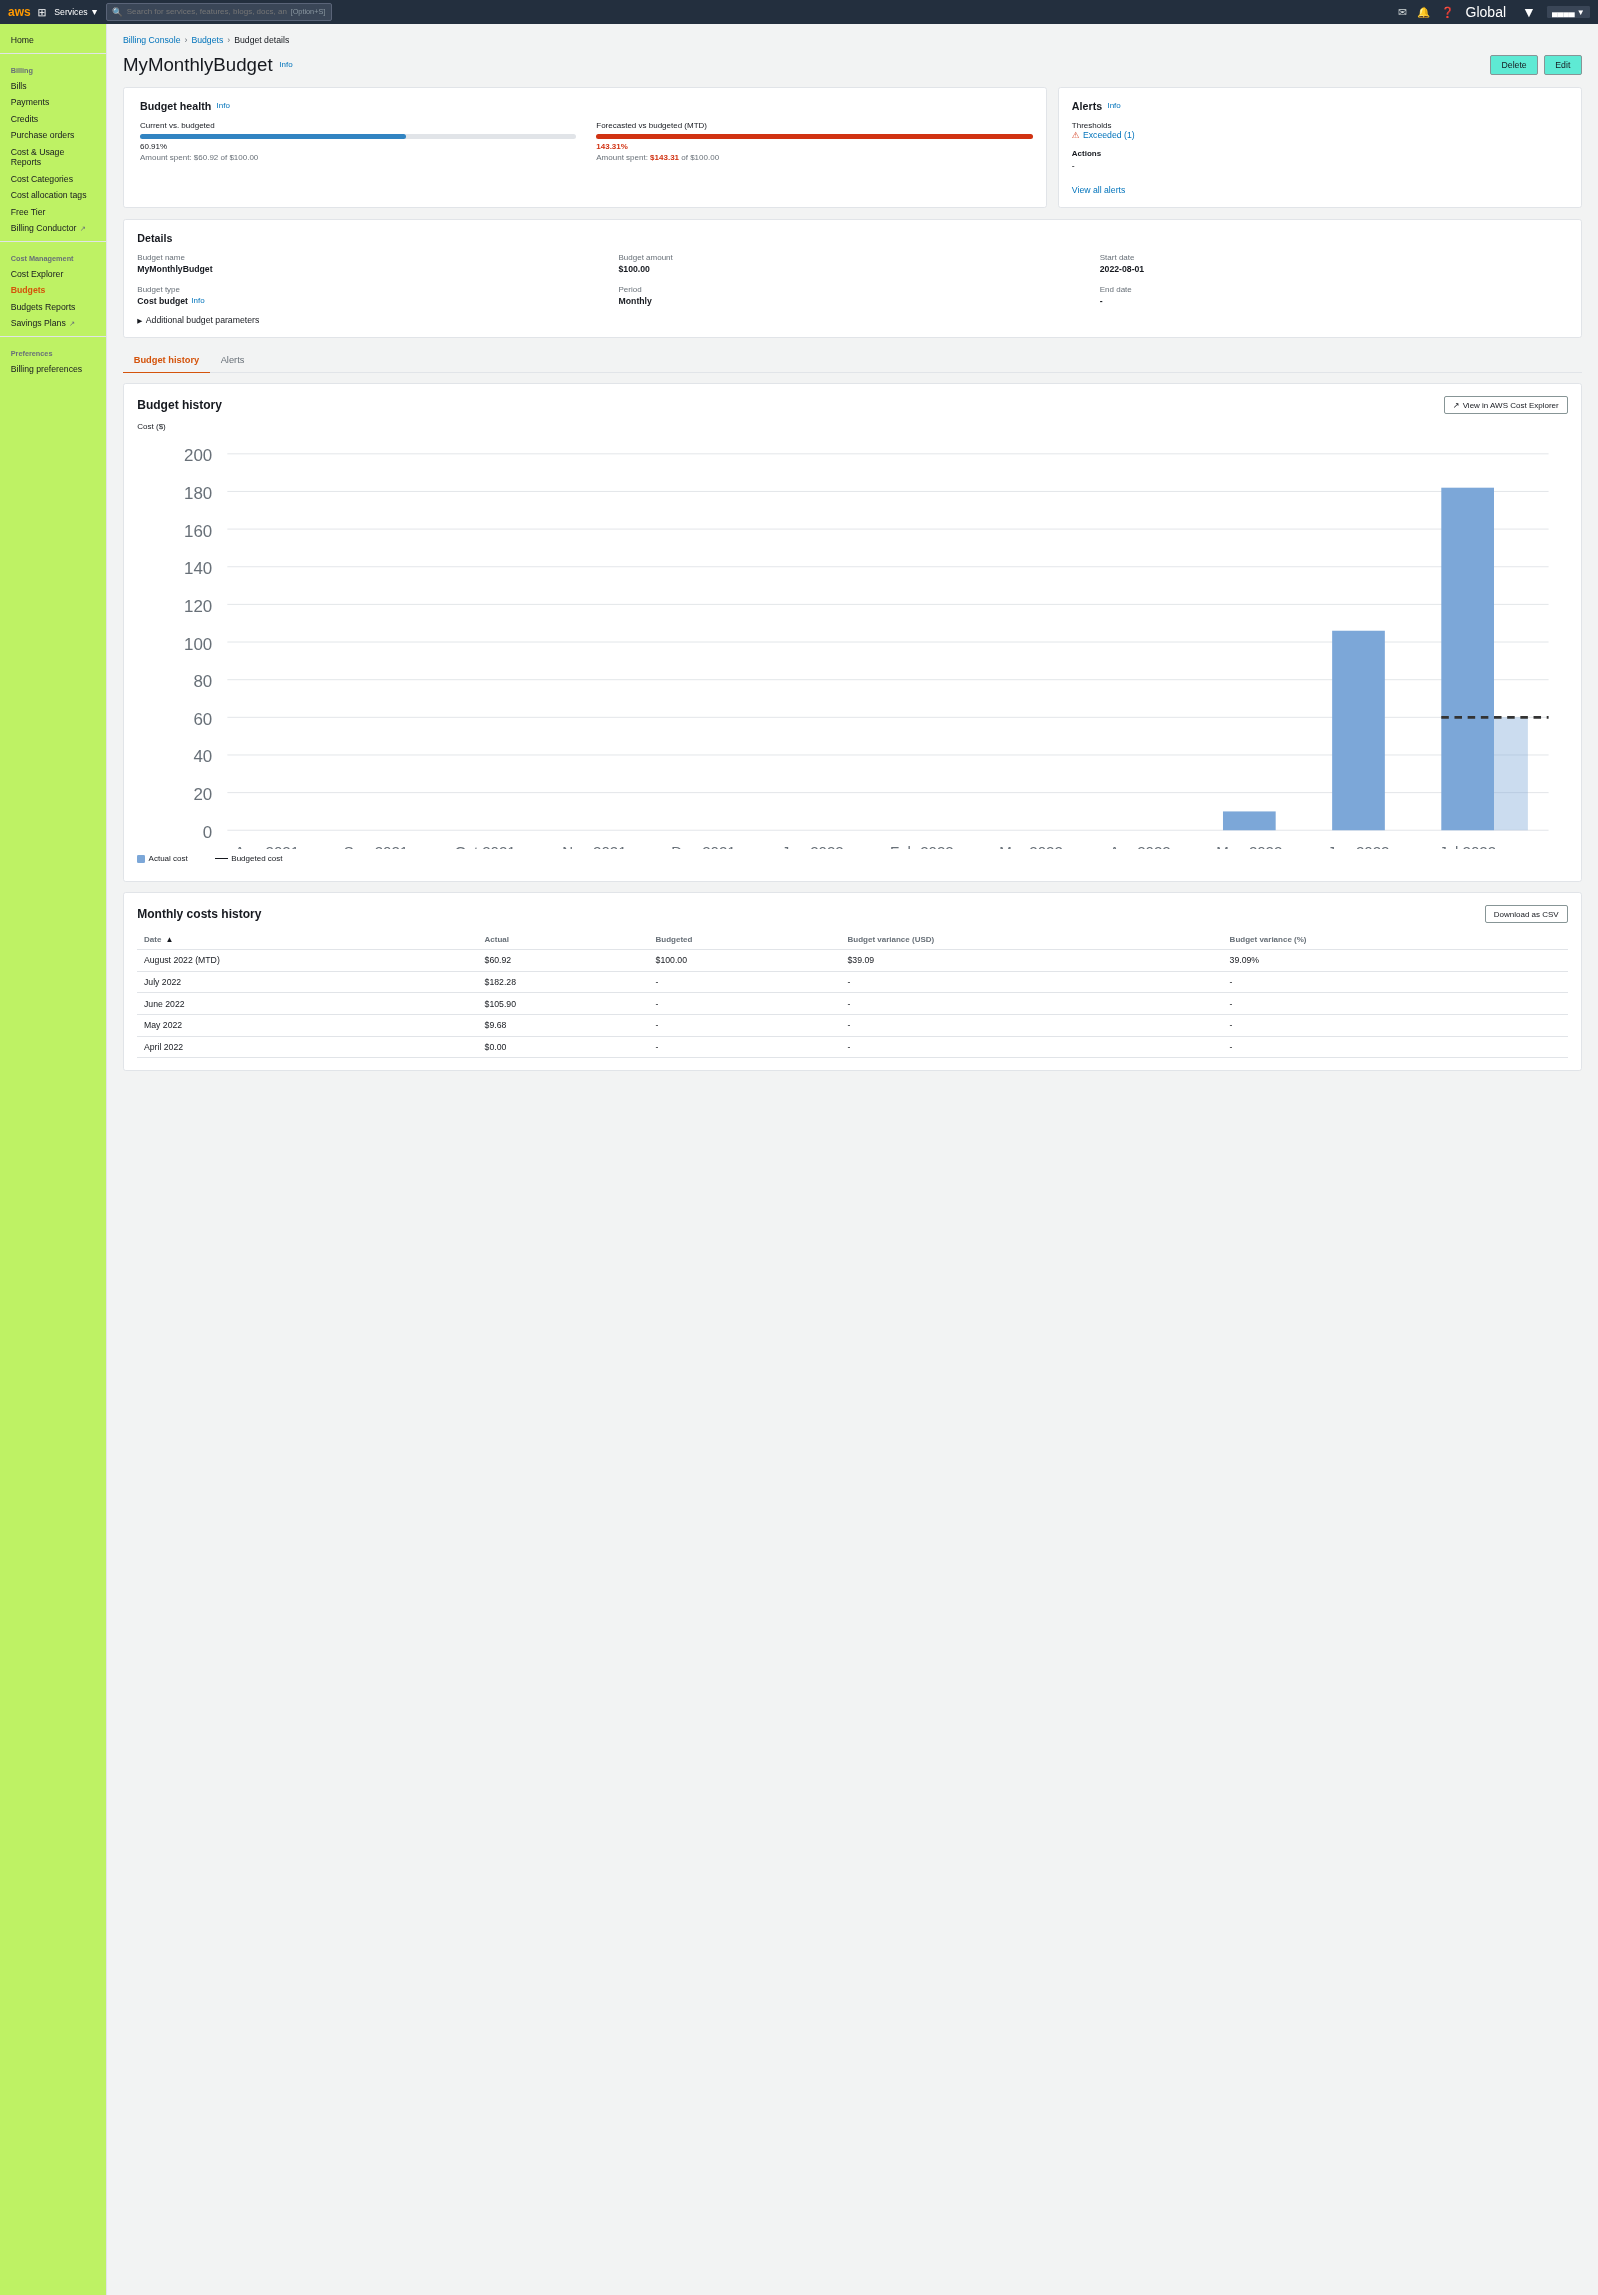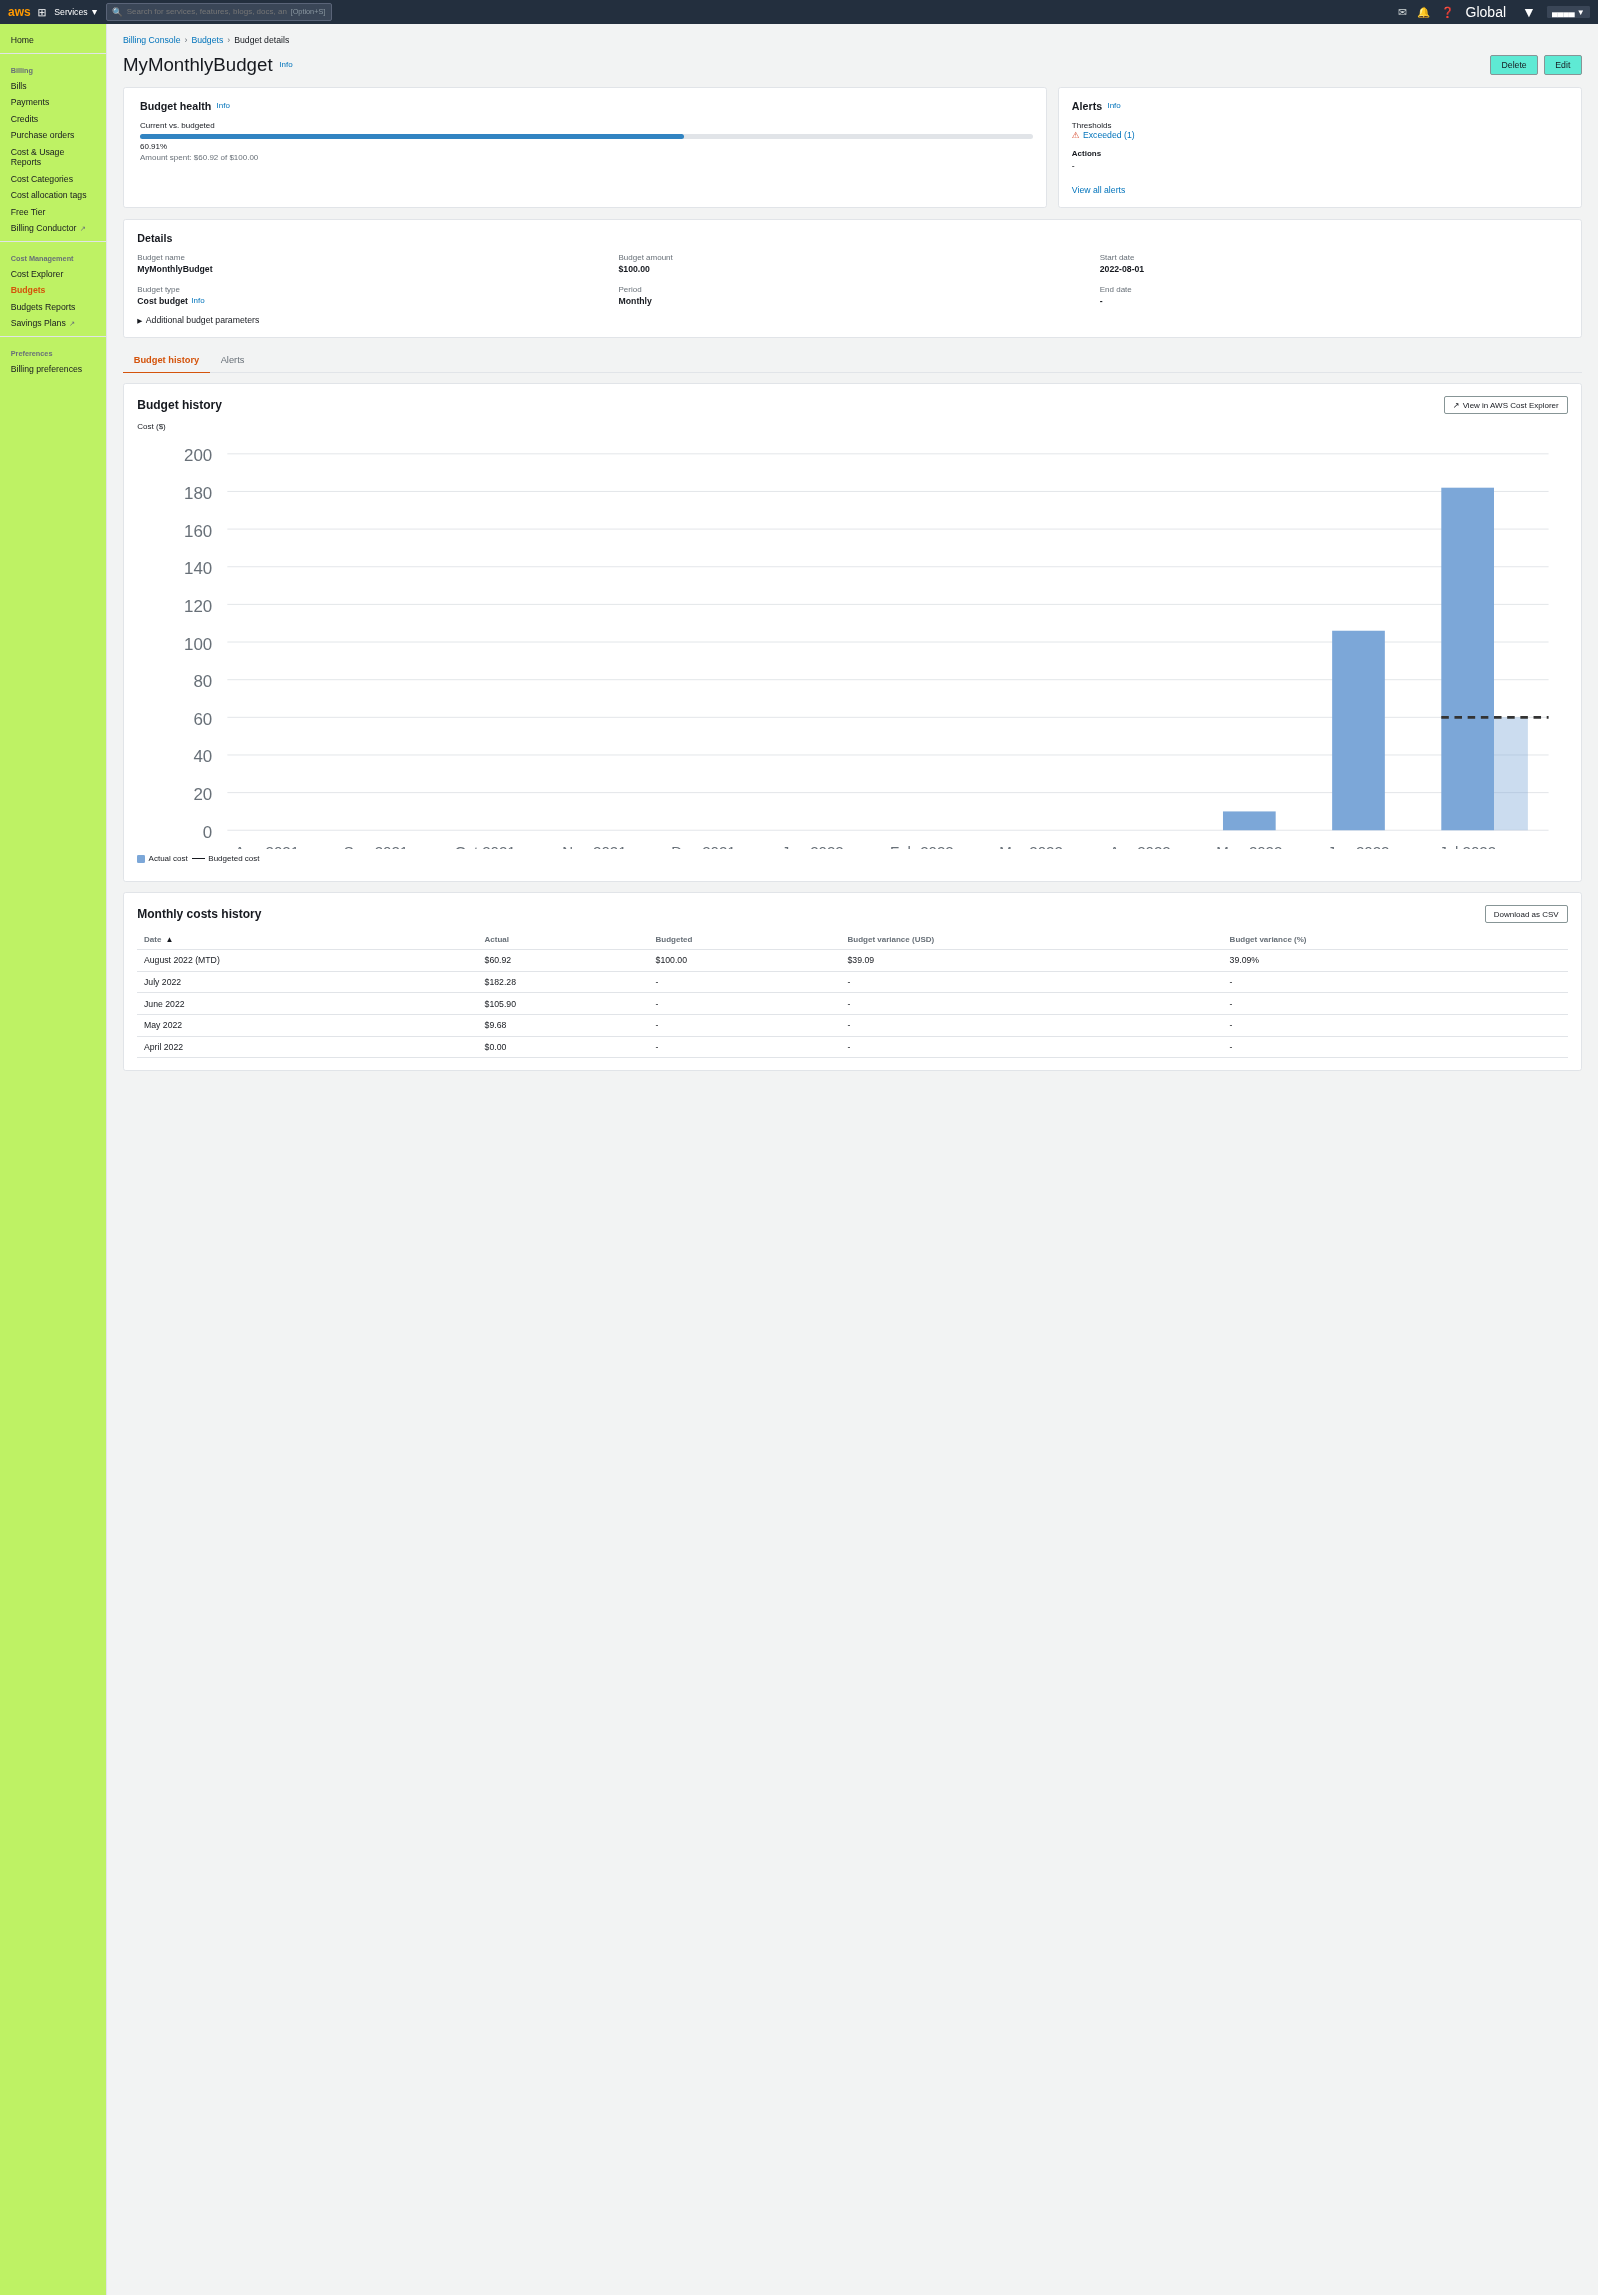--- a/index.html
+++ b/index.html
@@ -129,21 +129,21 @@
     
     .section-card { background: #fff; border: 0.7px solid #e1e4e8; border-radius: 2.7px; padding: 12px 13.3px; margin-bottom: 10.7px; }
     .section-header { display: flex; align-items: center; justify-content: space-between; margin-bottom: 8px; }
     .section-title { font-size: 12px; font-weight: 700; }
     .btn-sm { padding: 3.3px 8px; font-size: 8px; border-radius: 2px; cursor: pointer; border: 0.7px solid #879596; background: #fff; color: #16191f; display: flex; align-items: center; gap: 3.3px; }
 
     
     .chart-area { position: relative; margin-bottom: 5.3px; }
     .chart-y-label { font-size: 8px; color: #16191f; margin-bottom: 4px; }
     .chart-svg-wrap { width: 100%; }
-    .chart-legend { display: flex; gap: 4px; margin-top: 5.3px; font-size: 8px; }
+    .chart-legend { display: flex; gap: 27px; margin-top: 5.3px; font-size: 8px; }
     .legend-item { display: flex; align-items: center; gap: 3.3px; }
     .legend-sq { width: 8px; height: 8px; border-radius: 1.3px; }
     .legend-line { width: 13.3px; height: 1.3px; background: #16191f; }
 
     
     .table-header-row { display: flex; align-items: center; justify-content: space-between; margin-bottom: 6.7px; }
     .table-section-title { font-size: 12px; font-weight: 700; }
     table { width: 100%; border-collapse: collapse; }
     th { text-align: left; font-size: 8px; color: #687078; font-weight: 600; padding: 5.3px 6.7px; border-bottom: 0.7px solid #e1e4e8; white-space: nowrap; }
     td { font-size: 8.7px; color: #16191f; padding: 5.3px 6.7px; border-bottom: 0.7px solid #e1e4e8; }
@@ -273,20 +273,32 @@
 
           <div class="metric-block">
             <div class="metric-label">Current vs. budgeted</div>
             <div class="progress-bar-bg">
               <div class="progress-bar-fill" style="width:60.91%"></div>
             </div>
             <div class="progress-pct">60.91%</div>
             <div class="progress-spent">Amount spent: $60.92 of $100.00</div>
           </div>
 
+          <div class="metric-block">
+            <div class="metric-label">Forecasted vs budgeted (MTD)</div>
+            <div class="progress-bar-bg">
+              <div class="progress-bar-fill exceeded" style="width:100%"></div>
+            </div>
+            <div class="progress-pct exceeded">143.31%</div>
+            <div class="progress-spent">
+              <span>Amount spent:</span>
+              <strong>$143.31</strong>
+              <span>of $100.00</span>
+            </div>
+          </div>
         </div>
       </div>
 
       <div class="card alerts-card">
         <div class="card-title">
           <span>Alerts</span>
           <button class="info-badge">Info</button>
         </div>
         <div class="threshold-label">Thresholds</div>
         <div class="threshold-exceeded">

